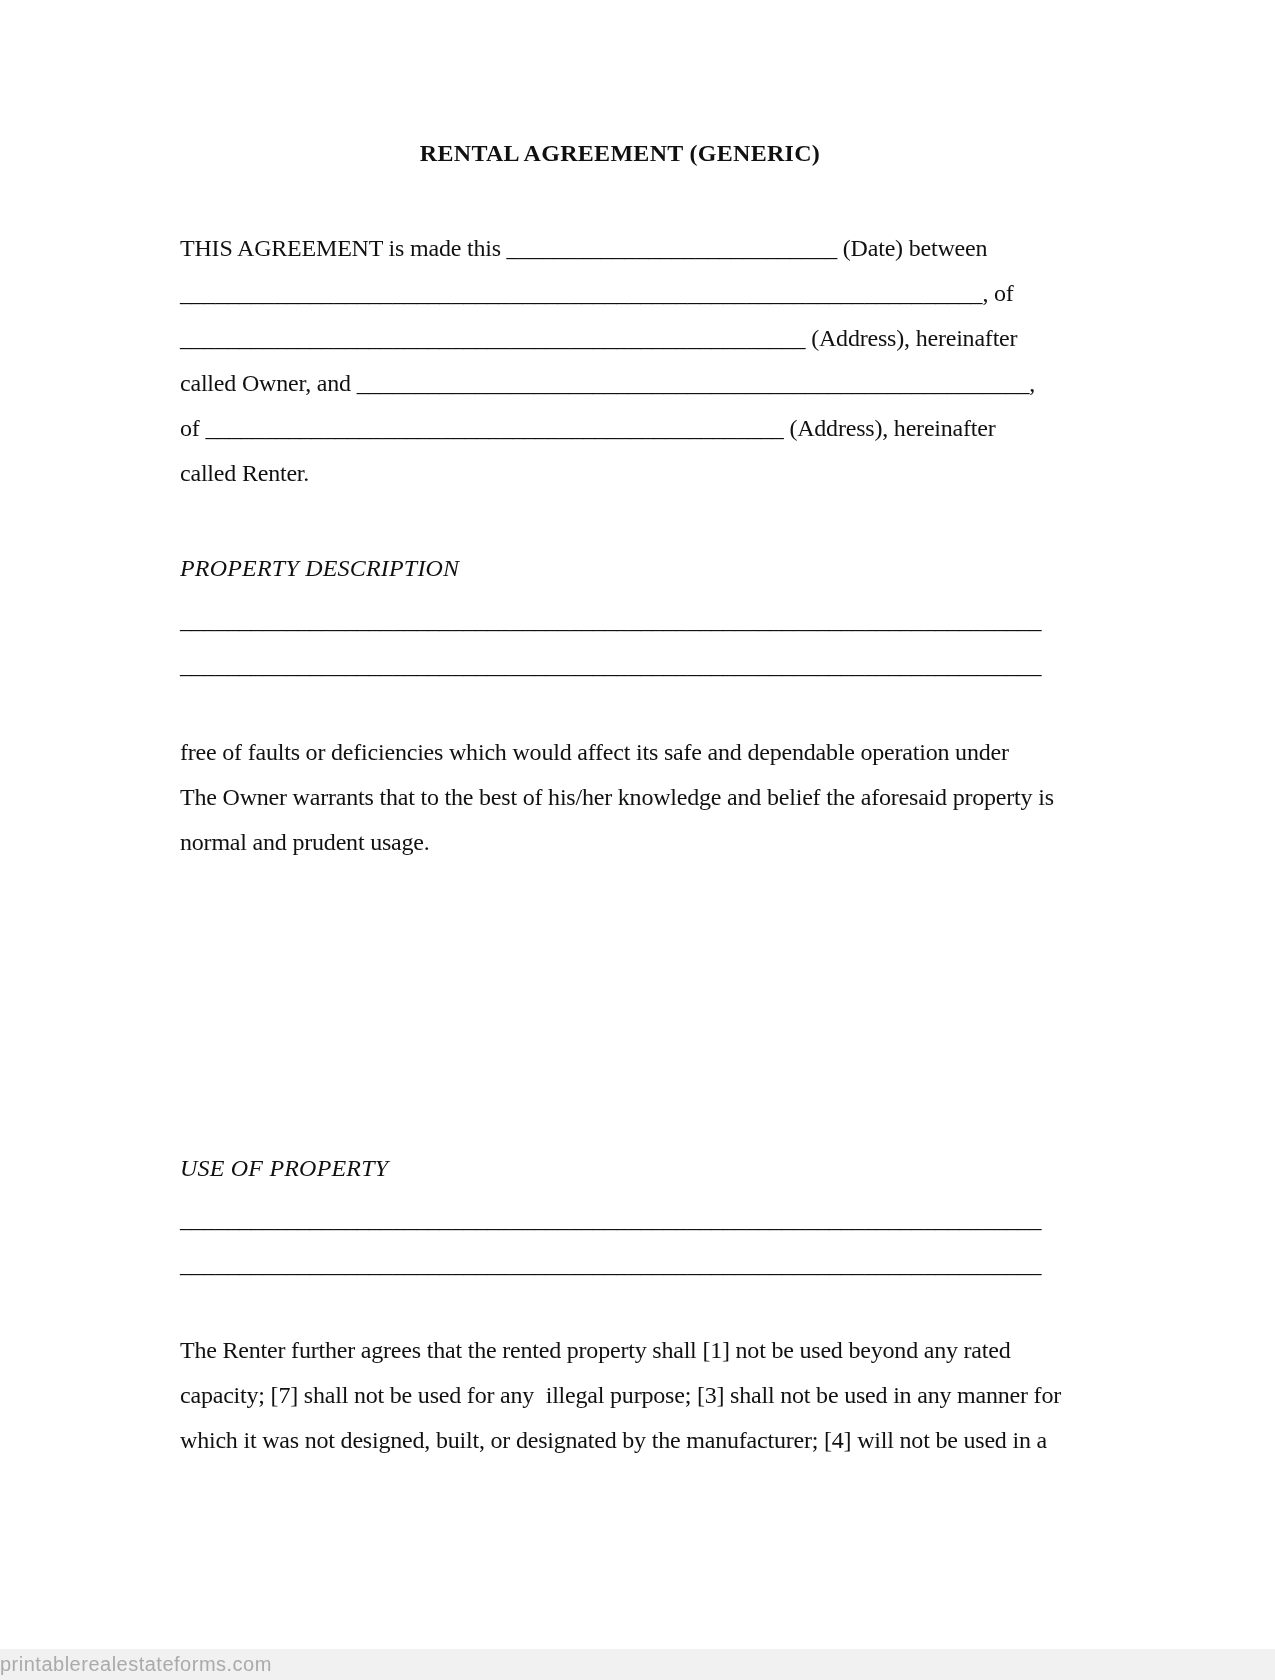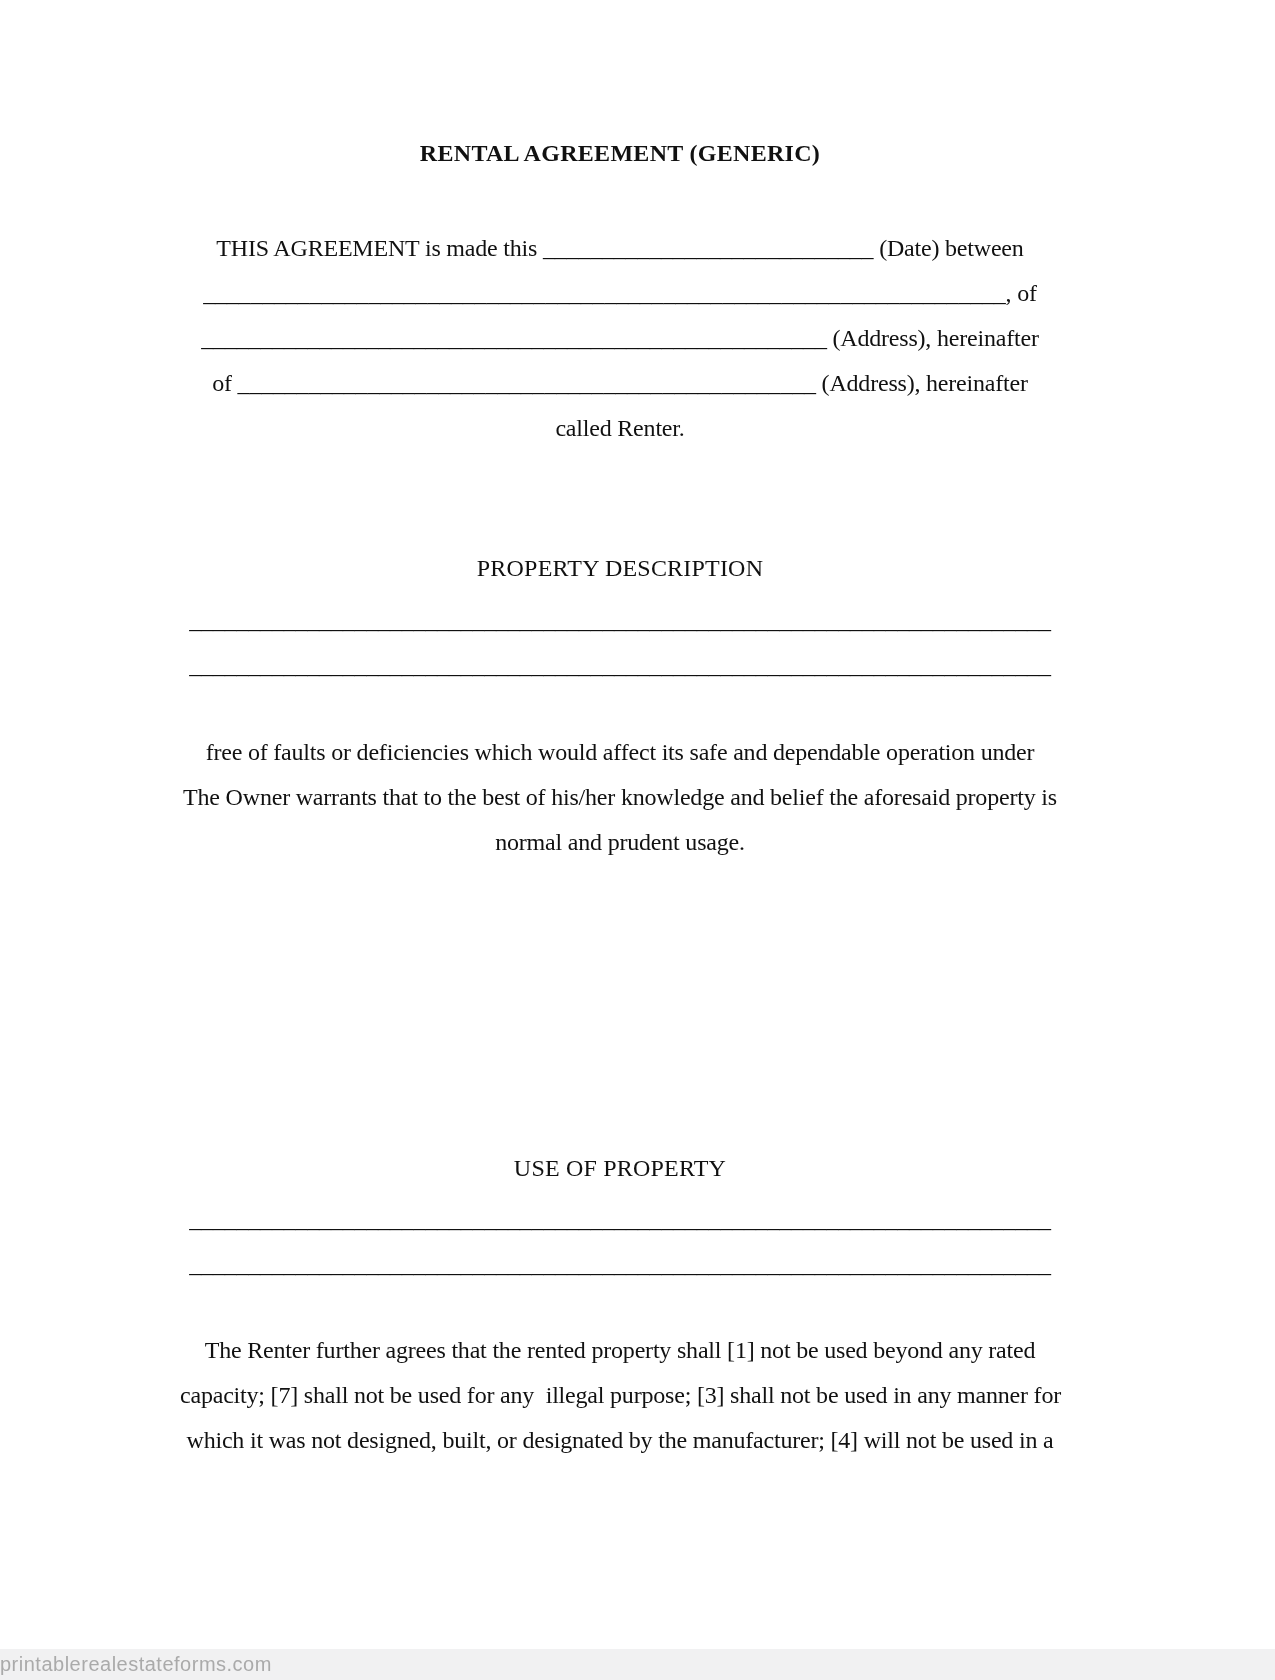--- a/index.html
+++ b/index.html
@@ -13,38 +13,38 @@
     height: 1680px;
     background: #ffffff;
     overflow: hidden;
     font-family: "Liberation Serif", serif;
     color: #111111;
   }
   .block {
     position: absolute;
     left: 180px;
     width: 880px;
-    text-align: center;
   }
   .line {
     height: 45px;
     line-height: 45px;
     font-size: 24px;
     white-space: pre;
     letter-spacing: -0.2px;
   }
   .title-block {
     text-align: center;
   }
   .title-block .line {
     font-weight: bold;
     letter-spacing: 0.3px;
   }
   .heading .line {
     letter-spacing: 0.2px;
+    font-style: italic;
   }
   .footer-bar {
     position: absolute;
     left: 0;
     top: 1649px;
     width: 1275px;
     height: 31px;
     background: #f1f1f2;
   }
   .footer-bar .watermark {
@@ -63,20 +63,21 @@
 <div class="page">
 
   <div class="block title-block" style="top:131px">
     <div class="line">RENTAL AGREEMENT (GENERIC)</div>
   </div>
 
   <div class="block" style="top:226px">
     <div class="line">THIS AGREEMENT is made this ____________________________ (Date) between</div>
     <div class="line">____________________________________________________________________, of</div>
     <div class="line">_____________________________________________________ (Address), hereinafter</div>
+    <div class="line">called Owner, and _________________________________________________________,</div>
     <div class="line">of _________________________________________________ (Address), hereinafter</div>
     <div class="line">called Renter.</div>
   </div>
 
   <div class="block heading" style="top:546px">
     <div class="line">PROPERTY DESCRIPTION</div>
   </div>
 
   <div class="block" style="top:598px">
     <div class="line">_________________________________________________________________________</div>

